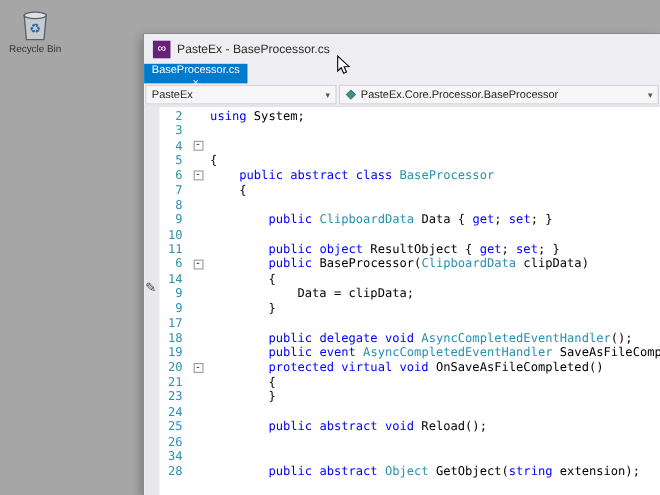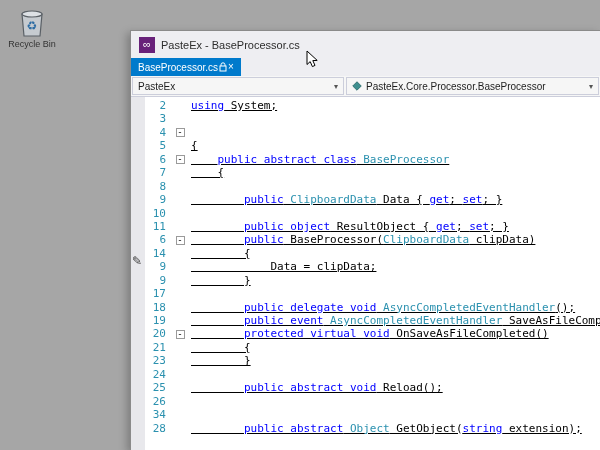--- a/index.html
+++ b/index.html
@@ -20,39 +20,39 @@
     position:absolute; left:130px; top:30px; width:470px; height:420px;
     background:#eeeef2; border-left:1px solid #8a8a8a; border-top:1px solid #8a8a8a;
     box-shadow:-3px 3px 8px rgba(0,0,0,.25);
     display:flex; flex-direction:column;
   }
   .titlebar { height:27px; display:flex; align-items:center; gap:6px; padding-left:8px; background:#eeeef2; flex:0 0 auto; }
   .vs-logo { width:16px; height:16px; background:#68217a; color:#fff; font-size:11px; line-height:15px; text-align:center; flex:0 0 auto; }
   .title-text { font-size:11px; color:#2d2d2d; white-space:nowrap; }
 
   .tabstrip { height:18px; display:flex; background:#eeeef2; flex:0 0 auto; }
-  .tab { background:#007acc; color:#fff; font-size:10px; display:flex; align-items:center; gap:1px; padding:0 7px; white-space:nowrap; }
+  .tab { background:#007acc; color:#fff; font-size:10px; display:flex; align-items:center; gap:1px; padding:0 7px; white-space:nowrap;flex-direction:column; }
   .tab .close { font-size:10px; line-height:10px; color:#fff; }
   .lock-svg { display:block; }
 
   .navbar { height:21px; background:#f6f6f6; border-bottom:1px solid #cccedb; display:flex; flex:0 0 auto; }
   .combo { display:flex; align-items:center; font-size:10px; color:#1e1e1e; background:#f6f6f6; border:1px solid #cccedb; margin:1px; padding:0 5px; white-space:nowrap; overflow:hidden; }
-  .combo.project { width:212px; justify-content:space-between; }
+  .combo.project { width:174px; justify-content:space-between; }
   .combo.member { flex:1; gap:4px; }
   .combo .arrow { color:#555; font-size:8px; margin-left:auto; padding-left:6px; }
   .class-icon { flex:0 0 auto; display:block; }
 
   .editor { flex:1 1 auto; background:#ffffff; position:relative; overflow:hidden; padding-top:2px; }
   .indicator-margin { position:absolute; left:0; top:0; bottom:0; width:14px; background:#e8e8ec; }
 
   .code-line { display:flex; height:13.45px; line-height:13.45px; font-family:"DejaVu Sans Mono", monospace; font-size:11px; white-space:pre; position:relative; }
   .ln { display:inline-block; width:24px; margin-left:14px; text-align:right; padding-right:3px; color:var(--ln-color,#2b91af); flex:0 0 auto; }
   .fold-col { display:inline-flex; width:22px; justify-content:center; align-items:center; flex:0 0 auto; }
   .fold-box { width:9px; height:9px; border:1px solid #9a9a9a; background:#fff; font-size:9px; line-height:6px; text-align:center; color:#000; font-family:"DejaVu Sans Mono", monospace; }
-  .code { flex:1 1 auto;text-decoration:underline; }
+  .code { flex:1 1 auto; }
   .seg-k { color:var(--kw,#0000ff); }
   .seg-t { color:var(--ty,#2b91af); }
   .seg-p { color:var(--pl,#000000); }
 
   .pencil { position:absolute; left:1px; top:158px; font-size:12px; color:#3a3a3a; line-height:12px; }
 
   .mouse-cursor { position:absolute; left:306px; top:50px; z-index:50; }
 </style>
 </head>
 <body>

